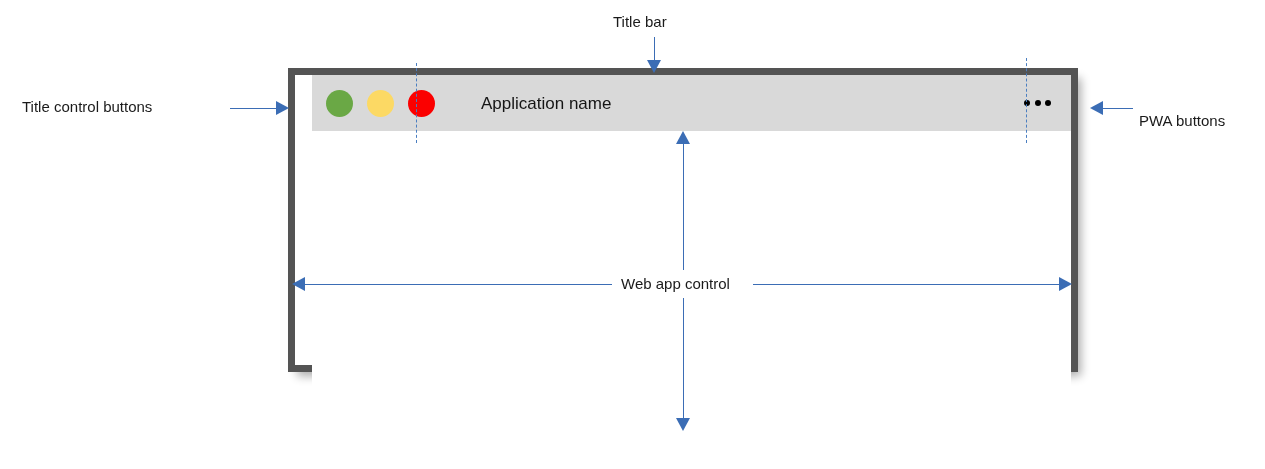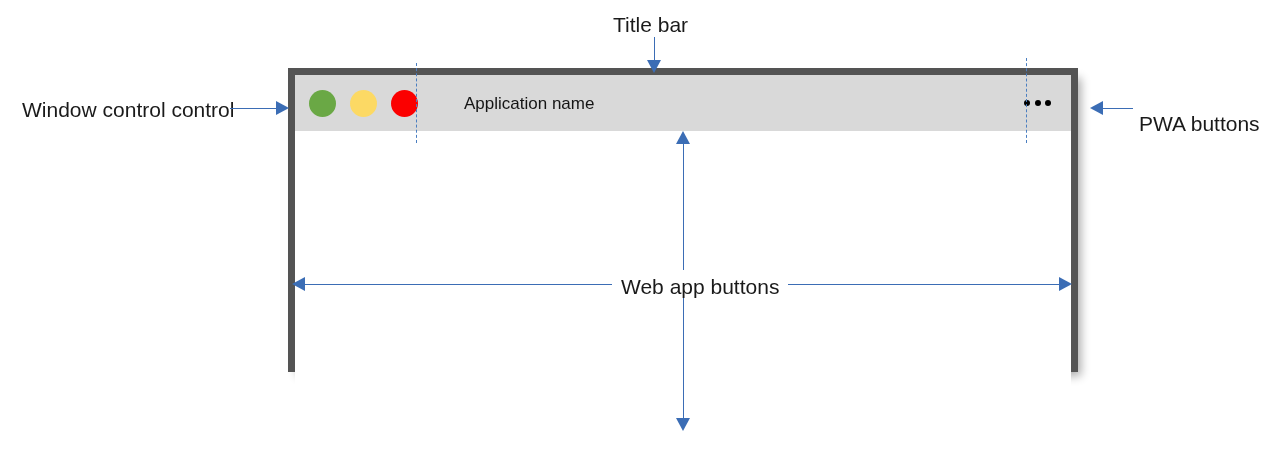--- a/index.html
+++ b/index.html
@@ -12,21 +12,21 @@
     height: 469px;
     position: relative;
     overflow: hidden;
     font-family: "Liberation Sans", sans-serif;
     color: #000000;
   }
 
   
   .annot {
     position: absolute;
-    font-size: 21px;
+    font-size: 15px;
     line-height: 1;
     color: #1a1a1a;
     white-space: nowrap;
   }
   #label-window-controls { left: 22px;  top: 99px; }
   #label-pwa             { left: 1139px; top: 113px; }
   #label-titlebar        { left: 613px;  top: 14px; }
   #label-webapp {
     left: 612px;
     top: 276px;
@@ -88,20 +88,21 @@
     position: absolute;
     left: 288px;
     top: 68px;
     width: 790px;
     height: 304px;
     box-sizing: border-box;
     border: 7px solid #545454;
     background: #ffffff;
     box-shadow: 6px 7px 9px -3px rgba(0,0,0,0.33);
     z-index: 2;
+    padding-left: 17px;
   }
   #title-bar {
     height: 56px;
     background: #d9d9d9;
     display: flex;
     align-items: center;
     position: relative;
   }
   #window-controls {
     display: flex;
@@ -143,27 +144,27 @@
   }
 
   #web-app-content {
     height: 297px;
     background: #ffffff;
   }
 </style>
 </head>
 <body>
 
-<div class="annot" id="label-window-controls">Window control control</div>
+<div class="annot" id="label-window-controls">Title control buttons</div>
 
 <div class="annot" id="label-pwa">PWA buttons</div>
 
 <div class="annot" id="label-titlebar">Title bar</div>
 
-<div class="annot" id="label-webapp">Web app buttons</div>
+<div class="annot" id="label-webapp">Web app control</div>
 
 <div class="line-h" style="left:230px; top:108px; width:48px;"></div>
 <div class="arrow arrow-right" style="left:276px; top:101px;"></div>
 
 <div class="line-h" style="left:1103px; top:108px; width:30px;"></div>
 <div class="arrow arrow-left" style="left:1090px; top:101px;"></div>
 
 <div class="line-v" style="left:654px; top:37px; height:26px;"></div>
 <div class="arrow arrow-down" style="left:647px; top:60px;"></div>
 

